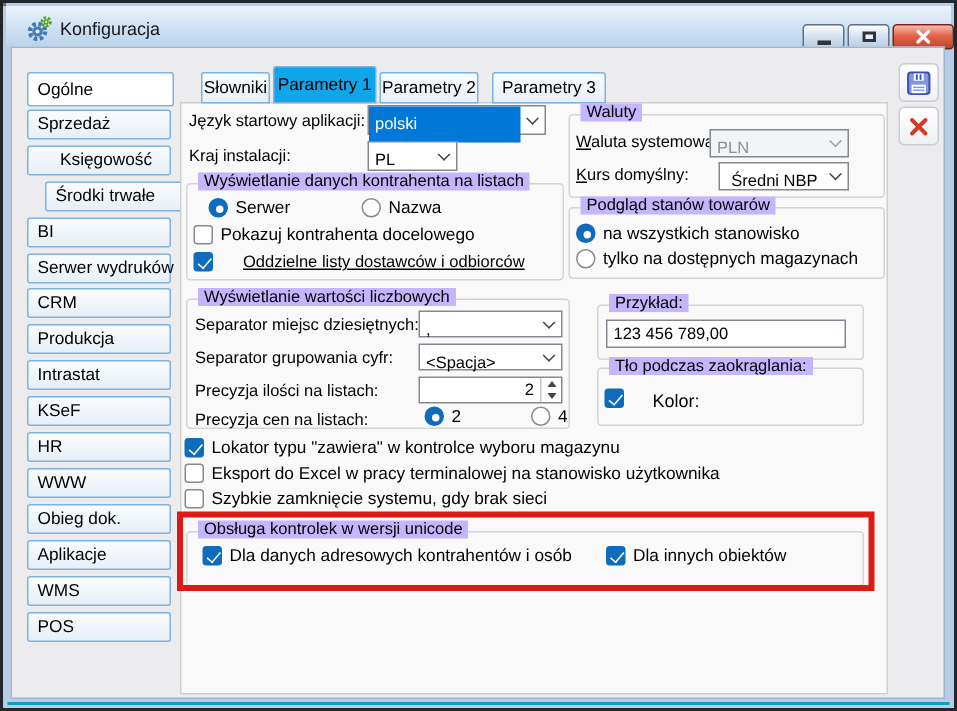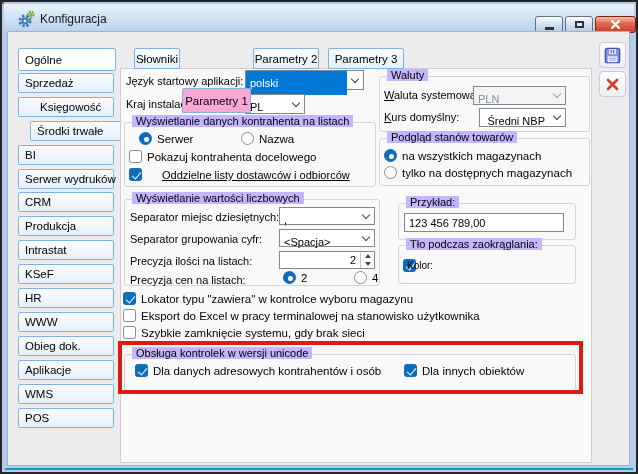--- a/index.html
+++ b/index.html
@@ -20,21 +20,21 @@
   .client { position:absolute; left:5px; top:29px; width:623px; height:435px;
             background:#ececef; border:1px solid #9fb6d0; }
   .bottom-teal { position:absolute; left:3px; right:3px; bottom:2px; height:2px; background:#129eb2; }
   .side-item { position:absolute; left:16px; width:96px; height:20px; border:1px solid #7fb2e0;
                background:linear-gradient(#fafcfe,#e7eff7); border-radius:2px; font-size:11.5px;
                color:#000; display:flex; align-items:center; padding-left:6px; white-space:nowrap; }
   .side-item.selected { background:#fff; height:23px; width:98px; z-index:3; }
   .tab { position:absolute; top:46px; height:21px; border:1px solid #7fb2e0; border-radius:2px 2px 0 0;
          background:linear-gradient(#fafcfe,#e7eff7); font-size:11.5px; display:flex;
          align-items:center; justify-content:center; white-space:nowrap; }
-  .tab.active { top:42px; height:25px; background:#f9a8d4; z-index:6;margin-top:44px; }
+  .tab.active { top:42px; height:25px; background:#0ea5e9; z-index:6; }
   .tabpage { position:absolute; left:118px; top:66px; width:472px; height:395px;
              background:#f9f9f9; border:1px solid #cfcfcf; }
   .toolbtn { position:absolute; left:597px; width:27px; height:26px; border:1px solid #c9ccd4;
              border-radius:4px; background:linear-gradient(#ffffff,#eef0f4);
              display:flex; align-items:center; justify-content:center; }
   .lbl { position:absolute; font-size:11px; color:#000; white-space:nowrap; z-index:2; }
   .group { position:absolute; border:1px solid #d4d4d4; border-radius:3px; z-index:1; }
   .gtitle { position:absolute; top:-8px; left:7px; background:#c4b5fd; padding:0 4px;
             font-size:11px; white-space:nowrap; }
   .combo { position:absolute; background:#fff; border:1px solid #828790; display:flex;
@@ -229,21 +229,21 @@
     <span class="val">Średni NBP</span>
     <span class="dd">
         <span class="chev"></span>
       </span>
   </div>
 
   <div class="group" style="left:377px;top:136px;width:211px;height:48px;">
     <span class="gtitle">Podgląd stanów towarów</span>
   </div>
   <span class="radio checked" style="left:382px;top:147px;"></span>
-  <span class="lbl" style="left:400px;top:148px;font-size:11.5px;">na wszystkich magazynach</span>
+  <span class="lbl" style="left:400px;top:148px;font-size:11.5px;">na wszystkich stanowisko</span>
   <span class="radio" style="left:382px;top:164px;"></span>
   <span class="lbl" style="left:400px;top:165px;font-size:11.5px;">tylko na dostępnych magazynach</span>
 
   <div class="group" style="left:122px;top:197px;width:256px;height:87px;">
     <span class="gtitle">Wyświetlanie wartości liczbowych</span>
   </div>
   <span class="lbl" style="left:128px;top:209px;">Separator miejsc dziesiętnych:</span>
   <div class="combo" style="left:277px;top:205px;width:96px;height:18px;">
     <span class="val">,</span>
     <span class="dd">
@@ -279,21 +279,21 @@
     <span class="gtitle">Przykład:</span>
   </div>
   <div class="field" style="left:402px;top:211px;width:160px;height:19px;">
     <span>123 456 789,00</span>
   </div>
 
   <div class="group" style="left:396px;top:243px;width:178px;height:39px;">
     <span class="gtitle">Tło podczas zaokrąglania:</span>
   </div>
   <span class="cb checked" style="left:401px;top:257px;"></span>
-  <span class="lbl" style="left:405px;top:258px;font-size:10px;">Kolor:</span>
+  <span class="lbl" style="left:433px;top:258px;font-size:12px;">Kolor:</span>
   <div class="swatch" style="background:#eec90e"></div>
 
   <span class="cb checked" style="left:121px;top:290px;"></span>
   <span class="lbl" style="left:139px;top:291px;font-size:11.5px;">Lokator typu "zawiera" w kontrolce wyboru magazynu</span>
   <span class="cb" style="left:121px;top:307px;"></span>
   <span class="lbl" style="left:139px;top:308px;font-size:11.5px;">Eksport do Excel w pracy terminalowej na stanowisko użytkownika</span>
   <span class="cb" style="left:121px;top:324px;"></span>
   <span class="lbl" style="left:139px;top:325px;font-size:11.5px;">Szybkie zamknięcie systemu, gdy brak sieci</span>
 
   <div class="group" style="left:122px;top:352px;width:452px;height:37px;">

